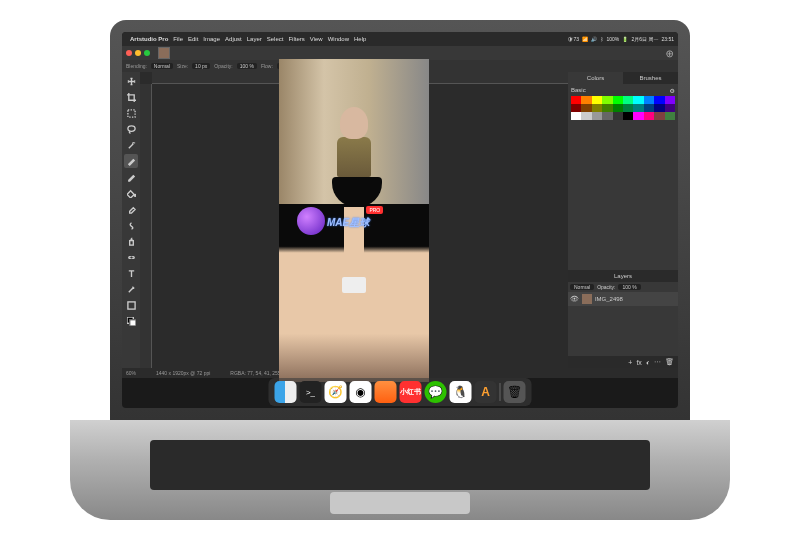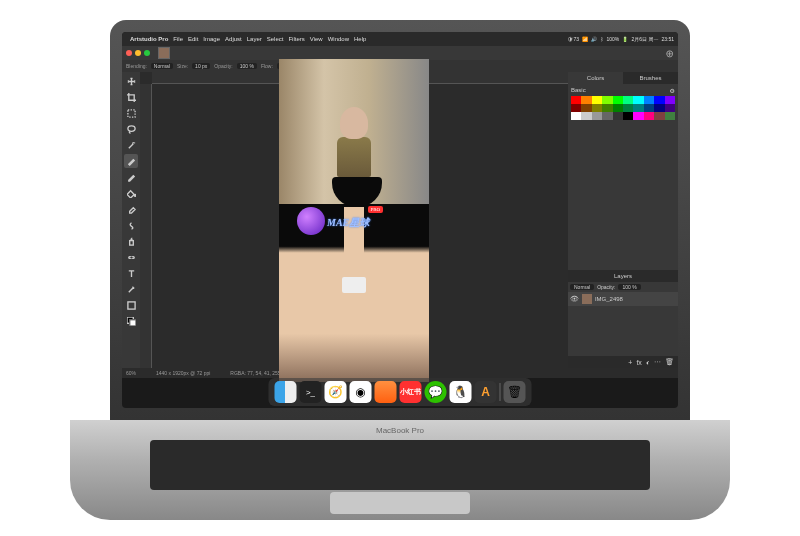--- a/index.html
+++ b/index.html
@@ -33,21 +33,21 @@
 
 .workspace { flex: 1; display: flex; min-height: 0; }
 .toolbar { width: 18px; background: #383838; display: flex; flex-direction: column; padding: 2px; gap: 2px; }
 .tool { width: 14px; height: 14px; display: flex; align-items: center; justify-content: center; color: #ccc; font-size: 8px; border-radius: 2px; cursor: pointer; }
 .tool.active { background: #555; }
 .tool svg { width: 9px; height: 9px; stroke: #ccc; fill: none; stroke-width: 1.5; }
 
 .canvas-area { flex: 1; background: #2b2b2b; display: flex; align-items: center; justify-content: center; position: relative; }
 .ruler-h { position: absolute; top: 0; left: 12px; right: 0; height: 12px; background: #333; border-bottom: 1px solid #555; }
 .ruler-v { position: absolute; top: 12px; left: 0; width: 12px; bottom: 0; background: #333; border-right: 1px solid #555; }
-.canvas { width: 150px; height: 323px; background: linear-gradient(180deg,#c9b69a 0%,#b8a582 25%,#0a0a0a 45%,#0a0a0a 58%,#e8c8a8 60%,#e8c8a8 85%,#8a6d5a 100%); position: relative; overflow: hidden; font-family: Liberation Serif, serif; }
+.canvas { width: 150px; height: 323px; background: linear-gradient(180deg,#c9b69a 0%,#b8a582 25%,#0a0a0a 45%,#0a0a0a 58%,#e8c8a8 60%,#e8c8a8 85%,#8a6d5a 100%); position: relative; overflow: hidden; }
 .canvas .wall { position: absolute; top: 0; left: 0; right: 0; height: 45%; background: linear-gradient(90deg,#9a8668 0%,#d4c4a8 30%,#c0b090 60%,#888 100%); }
 .canvas .figure { position: absolute; top: 15%; left: 35%; width: 30%; height: 70%; }
 .canvas .figure .head { width: 28px; height: 32px; background: #d8b8a0; border-radius: 50% 50% 40% 40%; margin: 0 auto; position: relative; }
 .canvas .figure .head::before { content:''; position:absolute; top:-4px; left:-6px; right:-6px; height:60px; background:#2a1810; border-radius:50% 50% 20% 20%; z-index:-1; }
 .canvas .figure .torso { width: 34px; height: 40px; background: linear-gradient(#8a7a4a,#6a5a3a); margin: -2px auto 0; border-radius: 6px 6px 2px 2px; }
 .canvas .figure .skirt { width: 50px; height: 30px; background: #0a0a0a; margin: 0 auto; border-radius: 4px 4px 24px 24px; }
 .canvas .figure .legs { width: 20px; height: 70px; background: #e8c8a8; margin: 0 auto; }
 .canvas .figure .boots { width: 24px; height: 16px; background: #eee; margin: 0 auto; border-radius: 2px; }
 .wm { position: absolute; top: 46%; left: 12%; display: flex; align-items: center; gap: 2px; }
 .wm-orb { width: 28px; height: 28px; border-radius: 50%; background: radial-gradient(circle at 35% 35%,#d080ff,#6020c0); }
@@ -342,17 +342,16 @@
         <div class="dock-item di-wechat">💬</div>
         <div class="dock-item di-qq">🐧</div>
         <div class="dock-item di-a">A</div>
         <div class="dock-sep"></div>
         <div class="dock-item di-trash">🗑</div>
       </div>
 
     </div>
   </div>
   <div class="base">
-    <div class="base-label">MacBook Pro</div>
     <div class="keyboard"></div>
     <div class="trackpad"></div>
   </div>
 </div>
 
 </body></html>

